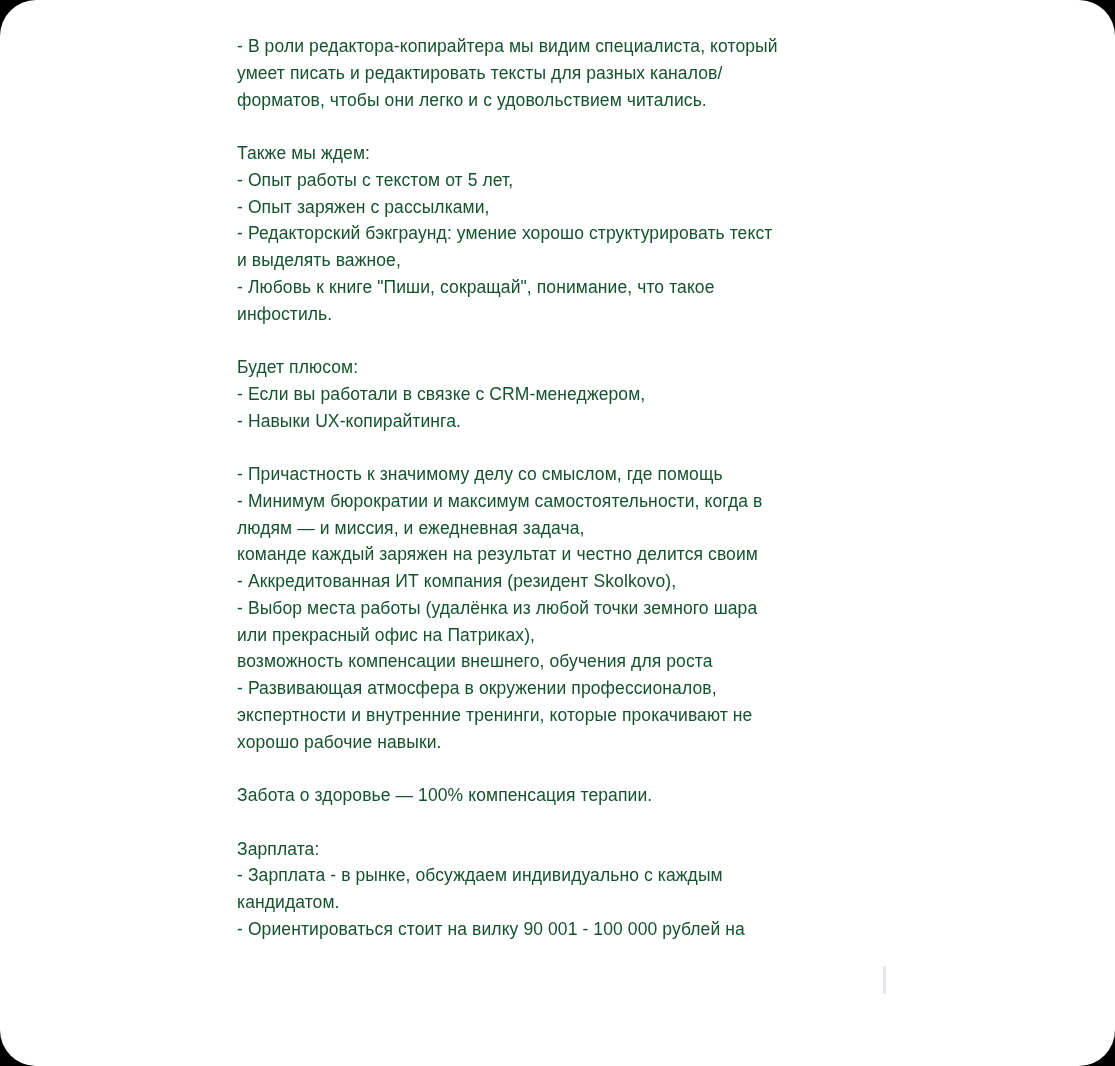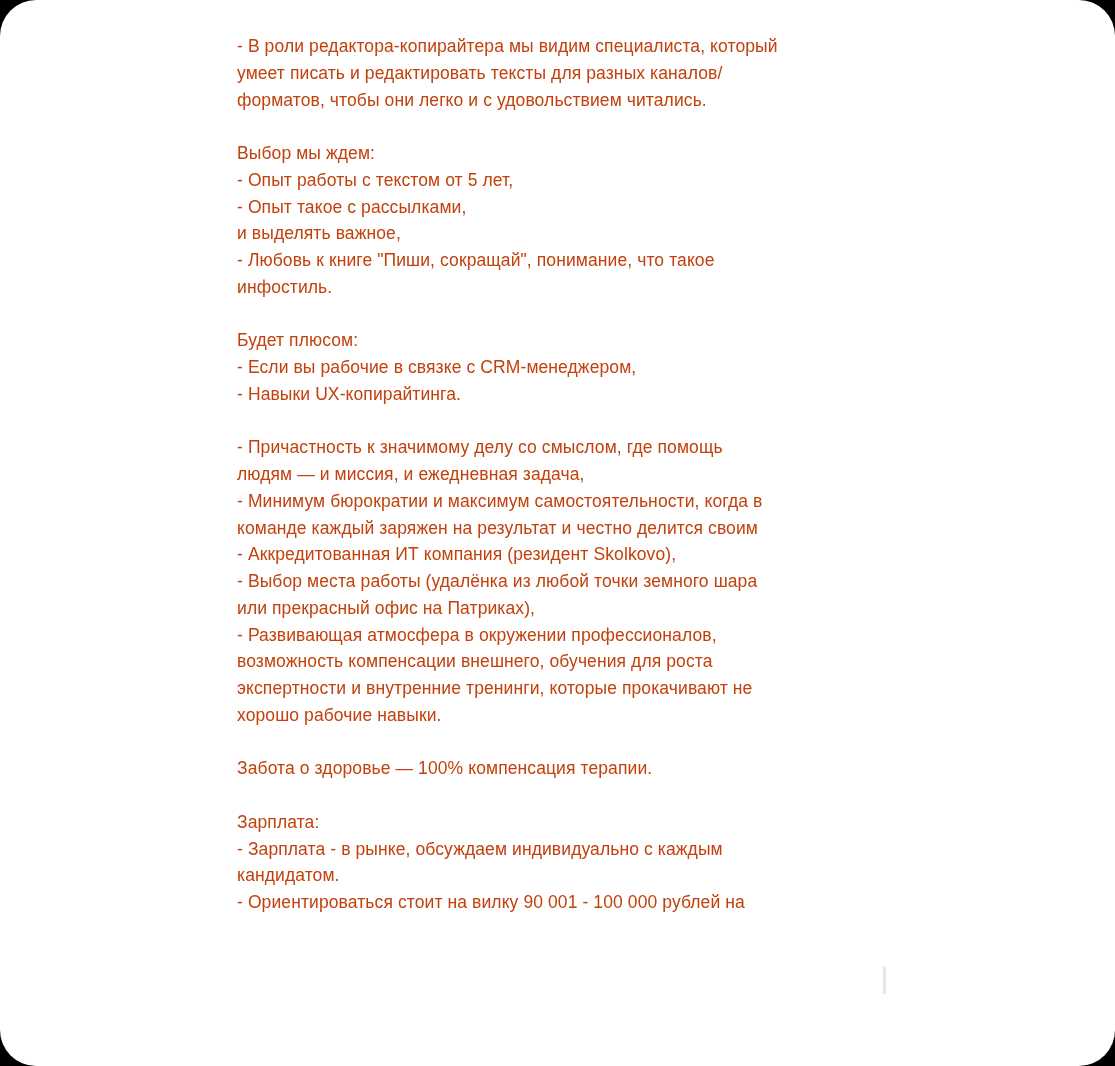--- a/index.html
+++ b/index.html
@@ -17,21 +17,21 @@
     height: 1066px;
     background: #ffffff;
     border-radius: 36px;
     overflow: hidden;
   }
   .vacancy-text {
     position: absolute;
     left: 237px;
     top: 33px;
     width: 640px;
-    color: #c2410c;
+    color: #14532d;
     font-size: 17.5px;
     line-height: 26.75px;
     font-weight: 400;
     letter-spacing: 0.1px;
   }
   .paragraph {
     margin: 0 0 26.75px 0;
   }
   .paragraph:last-child {
     margin-bottom: 0;
@@ -53,42 +53,43 @@
 <body>
 
 <div class="surface">
   <div class="vacancy-text">
       <div class="paragraph">
         <div class="text-line">- В роли редактора-копирайтера мы видим специалиста, который</div>
         <div class="text-line">умеет писать и редактировать тексты для разных каналов/</div>
         <div class="text-line">форматов, чтобы они легко и с удовольствием читались.</div>
       </div>
       <div class="paragraph">
-        <div class="text-line">Выбор мы ждем:</div>
+        <div class="text-line">Также мы ждем:</div>
         <div class="text-line">- Опыт работы с текстом от 5 лет,</div>
-        <div class="text-line">- Опыт такое с рассылками,</div>
+        <div class="text-line">- Опыт заряжен с рассылками,</div>
+        <div class="text-line">- Редакторский бэкграунд: умение хорошо структурировать текст</div>
         <div class="text-line">и выделять важное,</div>
         <div class="text-line">- Любовь к книге "Пиши, сокращай", понимание, что такое</div>
         <div class="text-line">инфостиль.</div>
       </div>
       <div class="paragraph">
         <div class="text-line">Будет плюсом:</div>
-        <div class="text-line">- Если вы рабочие в связке с CRM-менеджером,</div>
+        <div class="text-line">- Если вы работали в связке с CRM-менеджером,</div>
         <div class="text-line">- Навыки UX-копирайтинга.</div>
       </div>
       <div class="paragraph">
         <div class="text-line">- Причастность к значимому делу со смыслом, где помощь</div>
+        <div class="text-line">- Минимум бюрократии и максимум самостоятельности, когда в</div>
         <div class="text-line">людям — и миссия, и ежедневная задача,</div>
-        <div class="text-line">- Минимум бюрократии и максимум самостоятельности, когда в</div>
         <div class="text-line">команде каждый заряжен на результат и честно делится своим</div>
         <div class="text-line">- Аккредитованная ИТ компания (резидент Skolkovo),</div>
         <div class="text-line">- Выбор места работы (удалёнка из любой точки земного шара</div>
         <div class="text-line">или прекрасный офис на Патриках),</div>
+        <div class="text-line">возможность компенсации внешнего, обучения для роста</div>
         <div class="text-line">- Развивающая атмосфера в окружении профессионалов,</div>
-        <div class="text-line">возможность компенсации внешнего, обучения для роста</div>
         <div class="text-line">экспертности и внутренние тренинги, которые прокачивают не</div>
         <div class="text-line">хорошо рабочие навыки.</div>
       </div>
       <div class="paragraph">
         <div class="text-line">Забота о здоровье — 100% компенсация терапии.</div>
       </div>
       <div class="paragraph">
         <div class="text-line">Зарплата:</div>
         <div class="text-line">- Зарплата - в рынке, обсуждаем индивидуально с каждым</div>
         <div class="text-line">кандидатом.</div>

